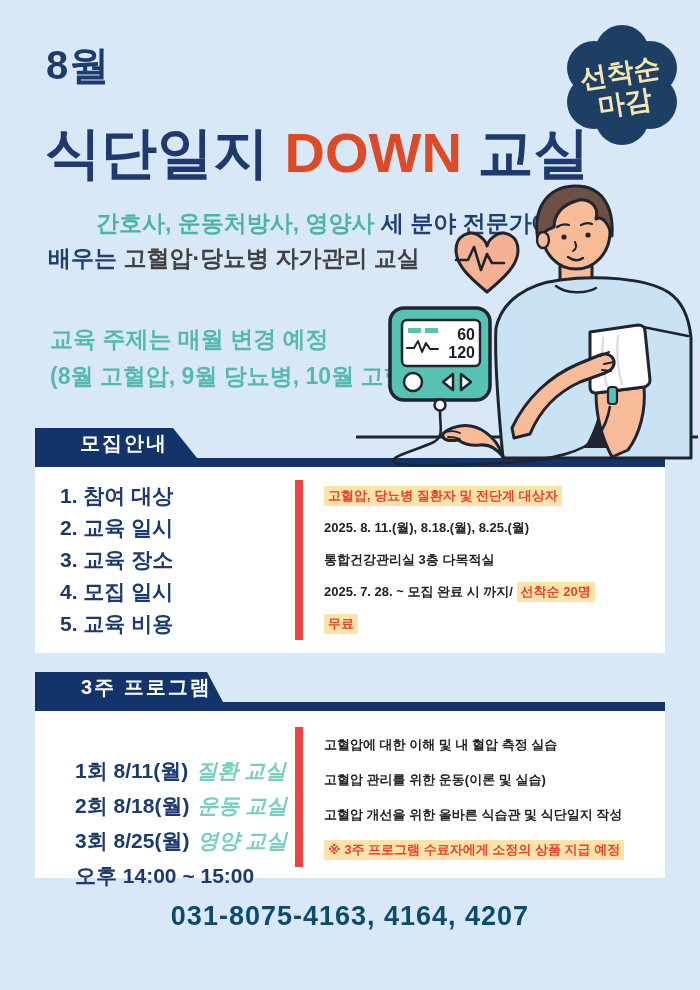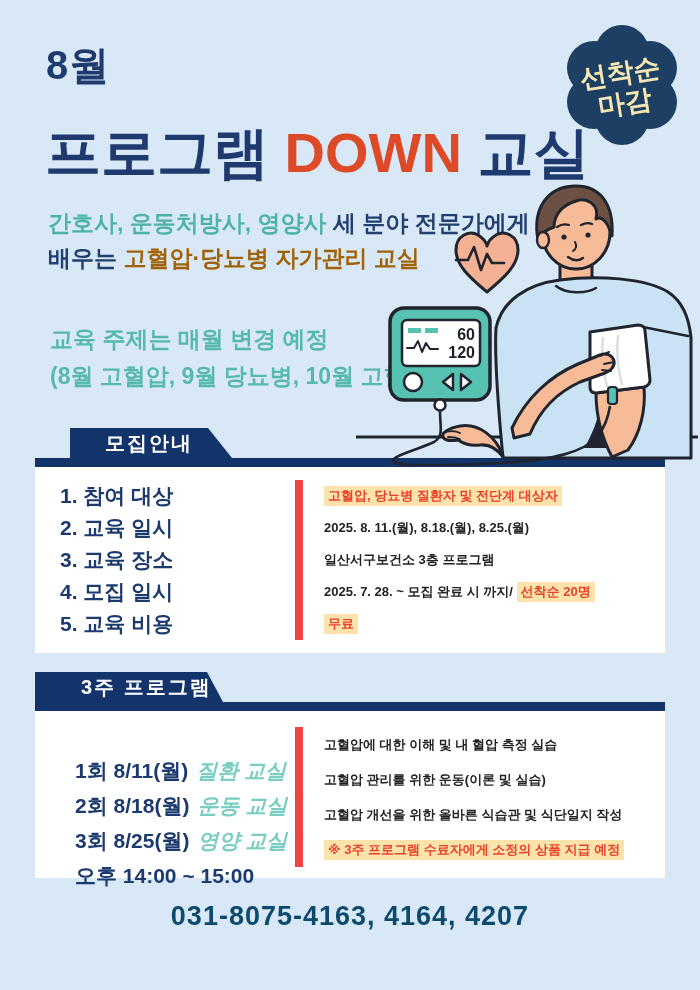--- a/index.html
+++ b/index.html
@@ -16,40 +16,40 @@
   
   .title-month { left:46px; top:38px; font-size:40px; font-weight:900; color:#1e3a6e; letter-spacing:1px; }
   .title-main  { left:45px; top:116px; font-size:56px; font-weight:900; color:#1e3a6e; letter-spacing:0; white-space:nowrap; }
   .title-main .accent { color:#dd4a27; }
 
   
   .badge { left:547px; top:24px; width:150px; height:124px; }
 
   
   .intro { left:48px; top:206px; font-size:23px; font-weight:700; line-height:35px; white-space:nowrap; }
-  .t-teal   { color:#4cb3a6; }
+  .t-teal   { color:#4cb3a6;margin-left:48px; }
   .t-navy   { color:#22406f; }
-  .t-orange { color:#a16207; }
+  .t-orange { color:#404040; }
 
   
   .theme { left:50px; top:321px; font-size:23px; font-weight:700; line-height:37px; color:#56b9ad; white-space:nowrap; }
 
   
   .illu { left:350px; top:176px; width:350px; height:290px; z-index:3; }
 
   
   .section { left:35px; width:630px; z-index:2; }
   .sec-recruit { top:428px; }
   .sec-program { top:672px; }
   .tab {
     height:30px; background:#13336b; color:#ffffff;
     font-size:20px; font-weight:700; line-height:30px;
     letter-spacing:2px; white-space:nowrap;
   }
-  .tab-recruit { width:162px; padding-left:35px; clip-path:polygon(0 0,138px 0,162px 100%,0 100%);margin-left:35px; }
+  .tab-recruit { width:162px; padding-left:45px; clip-path:polygon(0 0,138px 0,162px 100%,0 100%); }
   .tab-program { width:188px; padding-left:46px; clip-path:polygon(0 0,172px 0,188px 100%,0 100%); }
   .bar { width:630px; height:9px; background:#13336b; }
   .card { width:630px; background:#ffffff; }
   .card-recruit { height:186px; padding:13px 0 12px; display:grid; grid-template-columns:222px 1fr; grid-auto-rows:32px; }
   .card-program { height:167px; padding:16px 0 12px; display:grid; grid-template-columns:222px 1fr; grid-auto-rows:35px; }
   .g-label { display:flex; align-items:center; padding-left:25px; font-size:21px; font-weight:800; color:#1c3a6e; white-space:nowrap; }
   .card-program .g-label { padding-left:40px;margin-top:44px; }
   .g-value {
     display:flex; align-items:center; border-left:8px solid #ef4444;
     padding-left:21px; font-size:13px; font-weight:600; color:#222222; white-space:nowrap;margin-left:38px;
@@ -76,21 +76,21 @@
     <circle cx="75" cy="61" r="38"></circle>
   </g>
   <g transform="rotate(-9 75 61)" fill="#f6e7b2" font-size="27" font-weight="800" text-anchor="middle" font-family="Liberation Sans, DejaVu Sans, sans-serif">
     <text x="75" y="58">선착순</text>
     <text x="75" y="88">마감</text>
   </g>
 </svg>
 
 <div class="abs title-month">8월</div>
 <div class="abs title-main">
-  <span>프로그램</span>
+  <span>식단일지</span>
   <span class="accent">DOWN</span>
   <span>교실</span>
 </div>
 
 <div class="abs intro">
   <div>
     <span class="t-teal">간호사, 운동처방사, 영양사</span>
     <span class="t-navy">세 분야 전문가에게</span>
   </div>
   <div>
@@ -175,21 +175,21 @@
         <span class="hl">고혈압, 당뇨병 질환자 및 전단계 대상자</span>
       </div>
 
     <div class="g-label">2. 교육 일시</div>
     <div class="g-value">
         <span>2025. 8. 11.(월), 8.18.(월), 8.25.(월)</span>
       </div>
 
     <div class="g-label">3. 교육 장소</div>
     <div class="g-value">
-        <span>일산서구보건소 3층 프로그램</span>
+        <span>통합건강관리실 3층 다목적실</span>
       </div>
 
     <div class="g-label">4. 모집 일시</div>
     <div class="g-value"><span>2025. 7. 28. ~ 모집 완료 시 까지/</span>&nbsp;<span class="hl">선착순 20명</span></div>
 
     <div class="g-label">5. 교육 비용</div>
     <div class="g-value">
         <span class="hl">무료</span>
       </div>
   </div>

